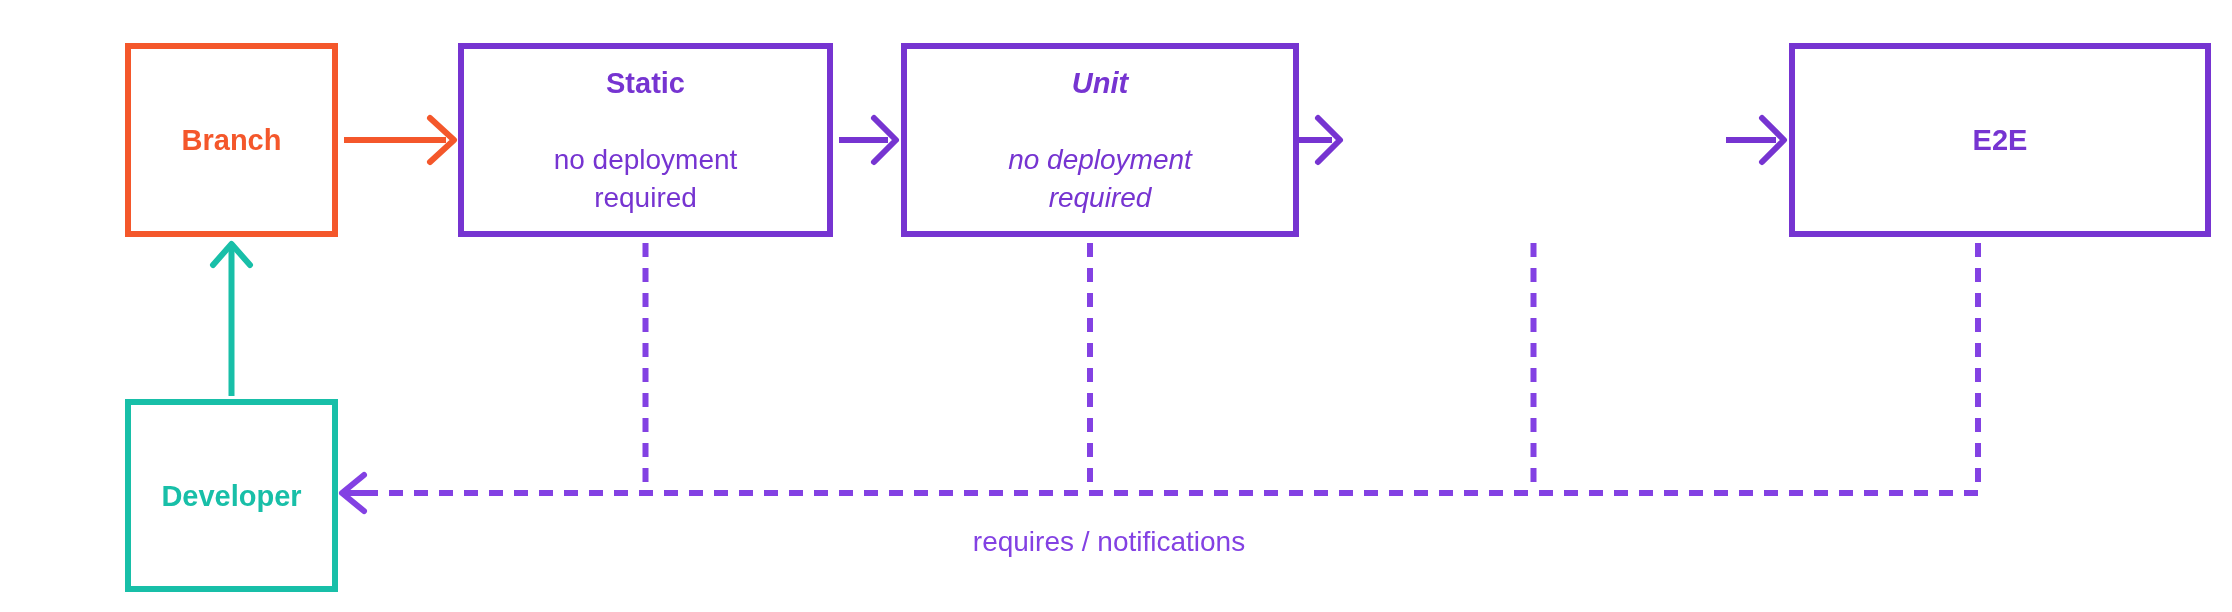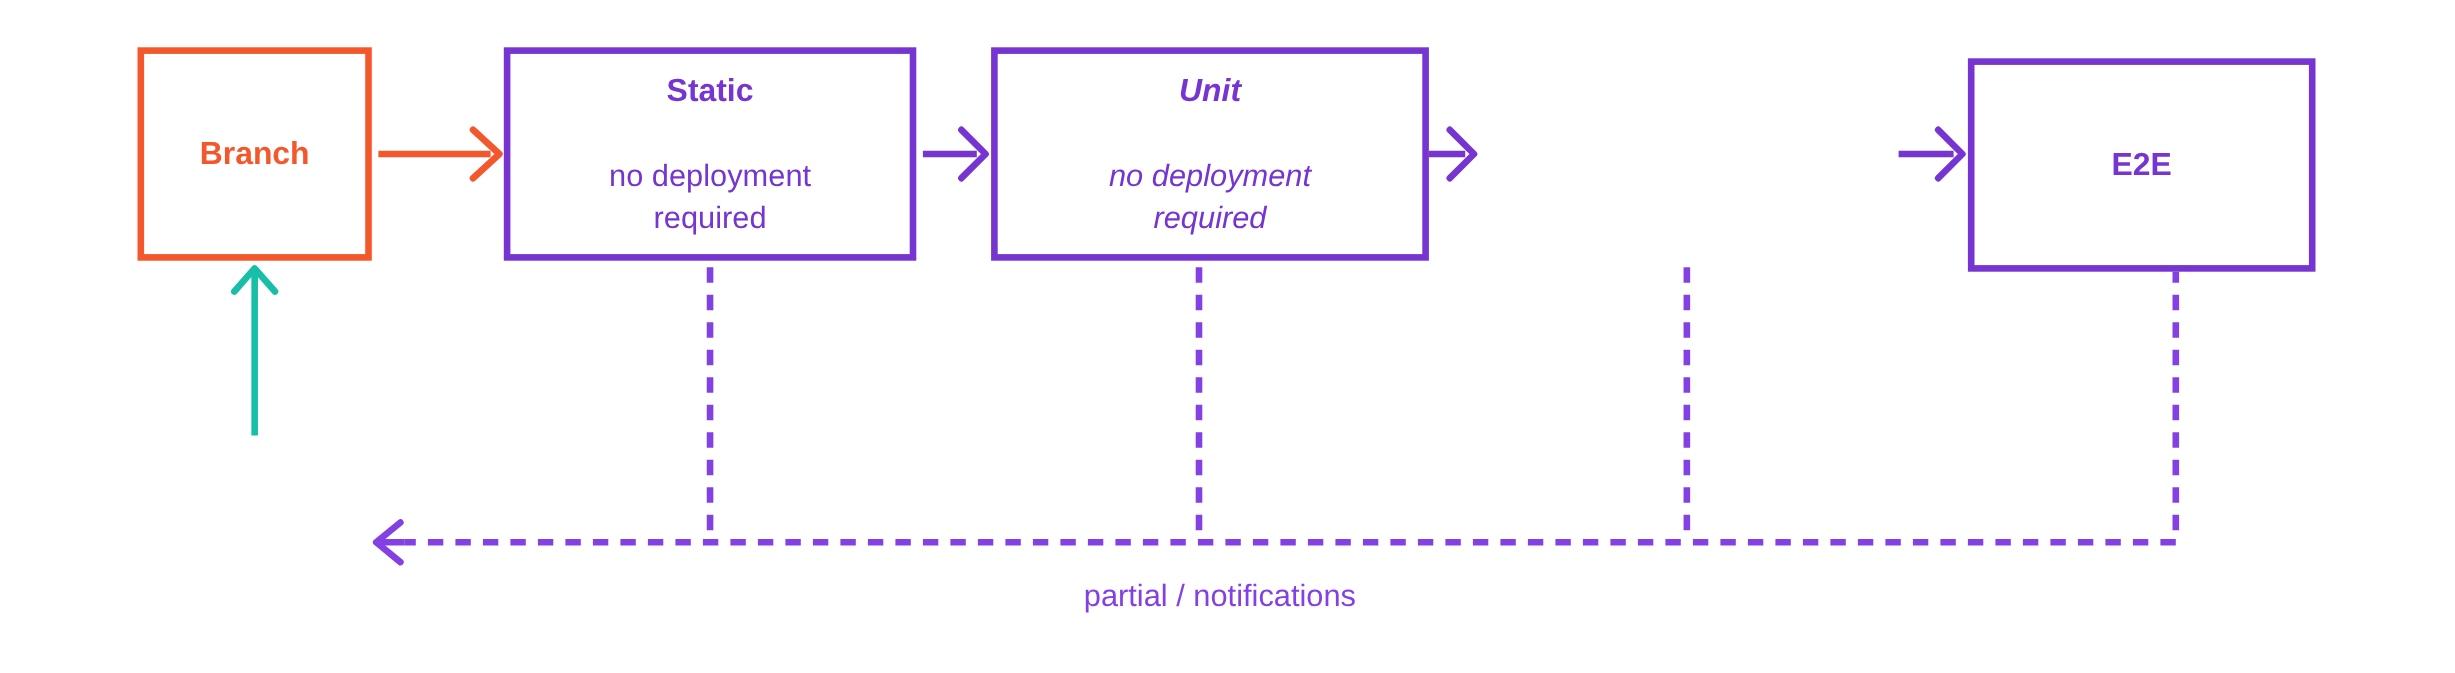--- a/index.html
+++ b/index.html
@@ -148,20 +148,23 @@
 required</div>
   </div>
 
   <div class="node purple" style="left:901px; top:43px; width:398px; height:194px;font-style:italic;">
     <div class="title">Unit</div>
     <div class="detail">no deployment
 required</div>
   </div>
 
 
-  <div class="node purple" style="left:1789px; top:43px; width:316px; height:194px;margin-top:10px;">
+  <div class="node purple" style="left:1789px; top:43px; width:422px; height:194px;">
     <div class="title">E2E</div>
   </div>
 
+  <div class="node teal" style="left:125px; top:399px; width:213px; height:193px;">
+    <div class="title">Developer</div>
+  </div>
 
-  <div class="edge-label" id="results-label">partial / notifications</div>
+  <div class="edge-label" id="results-label">requires / notifications</div>
 
 </div>
 
 </body></html>

